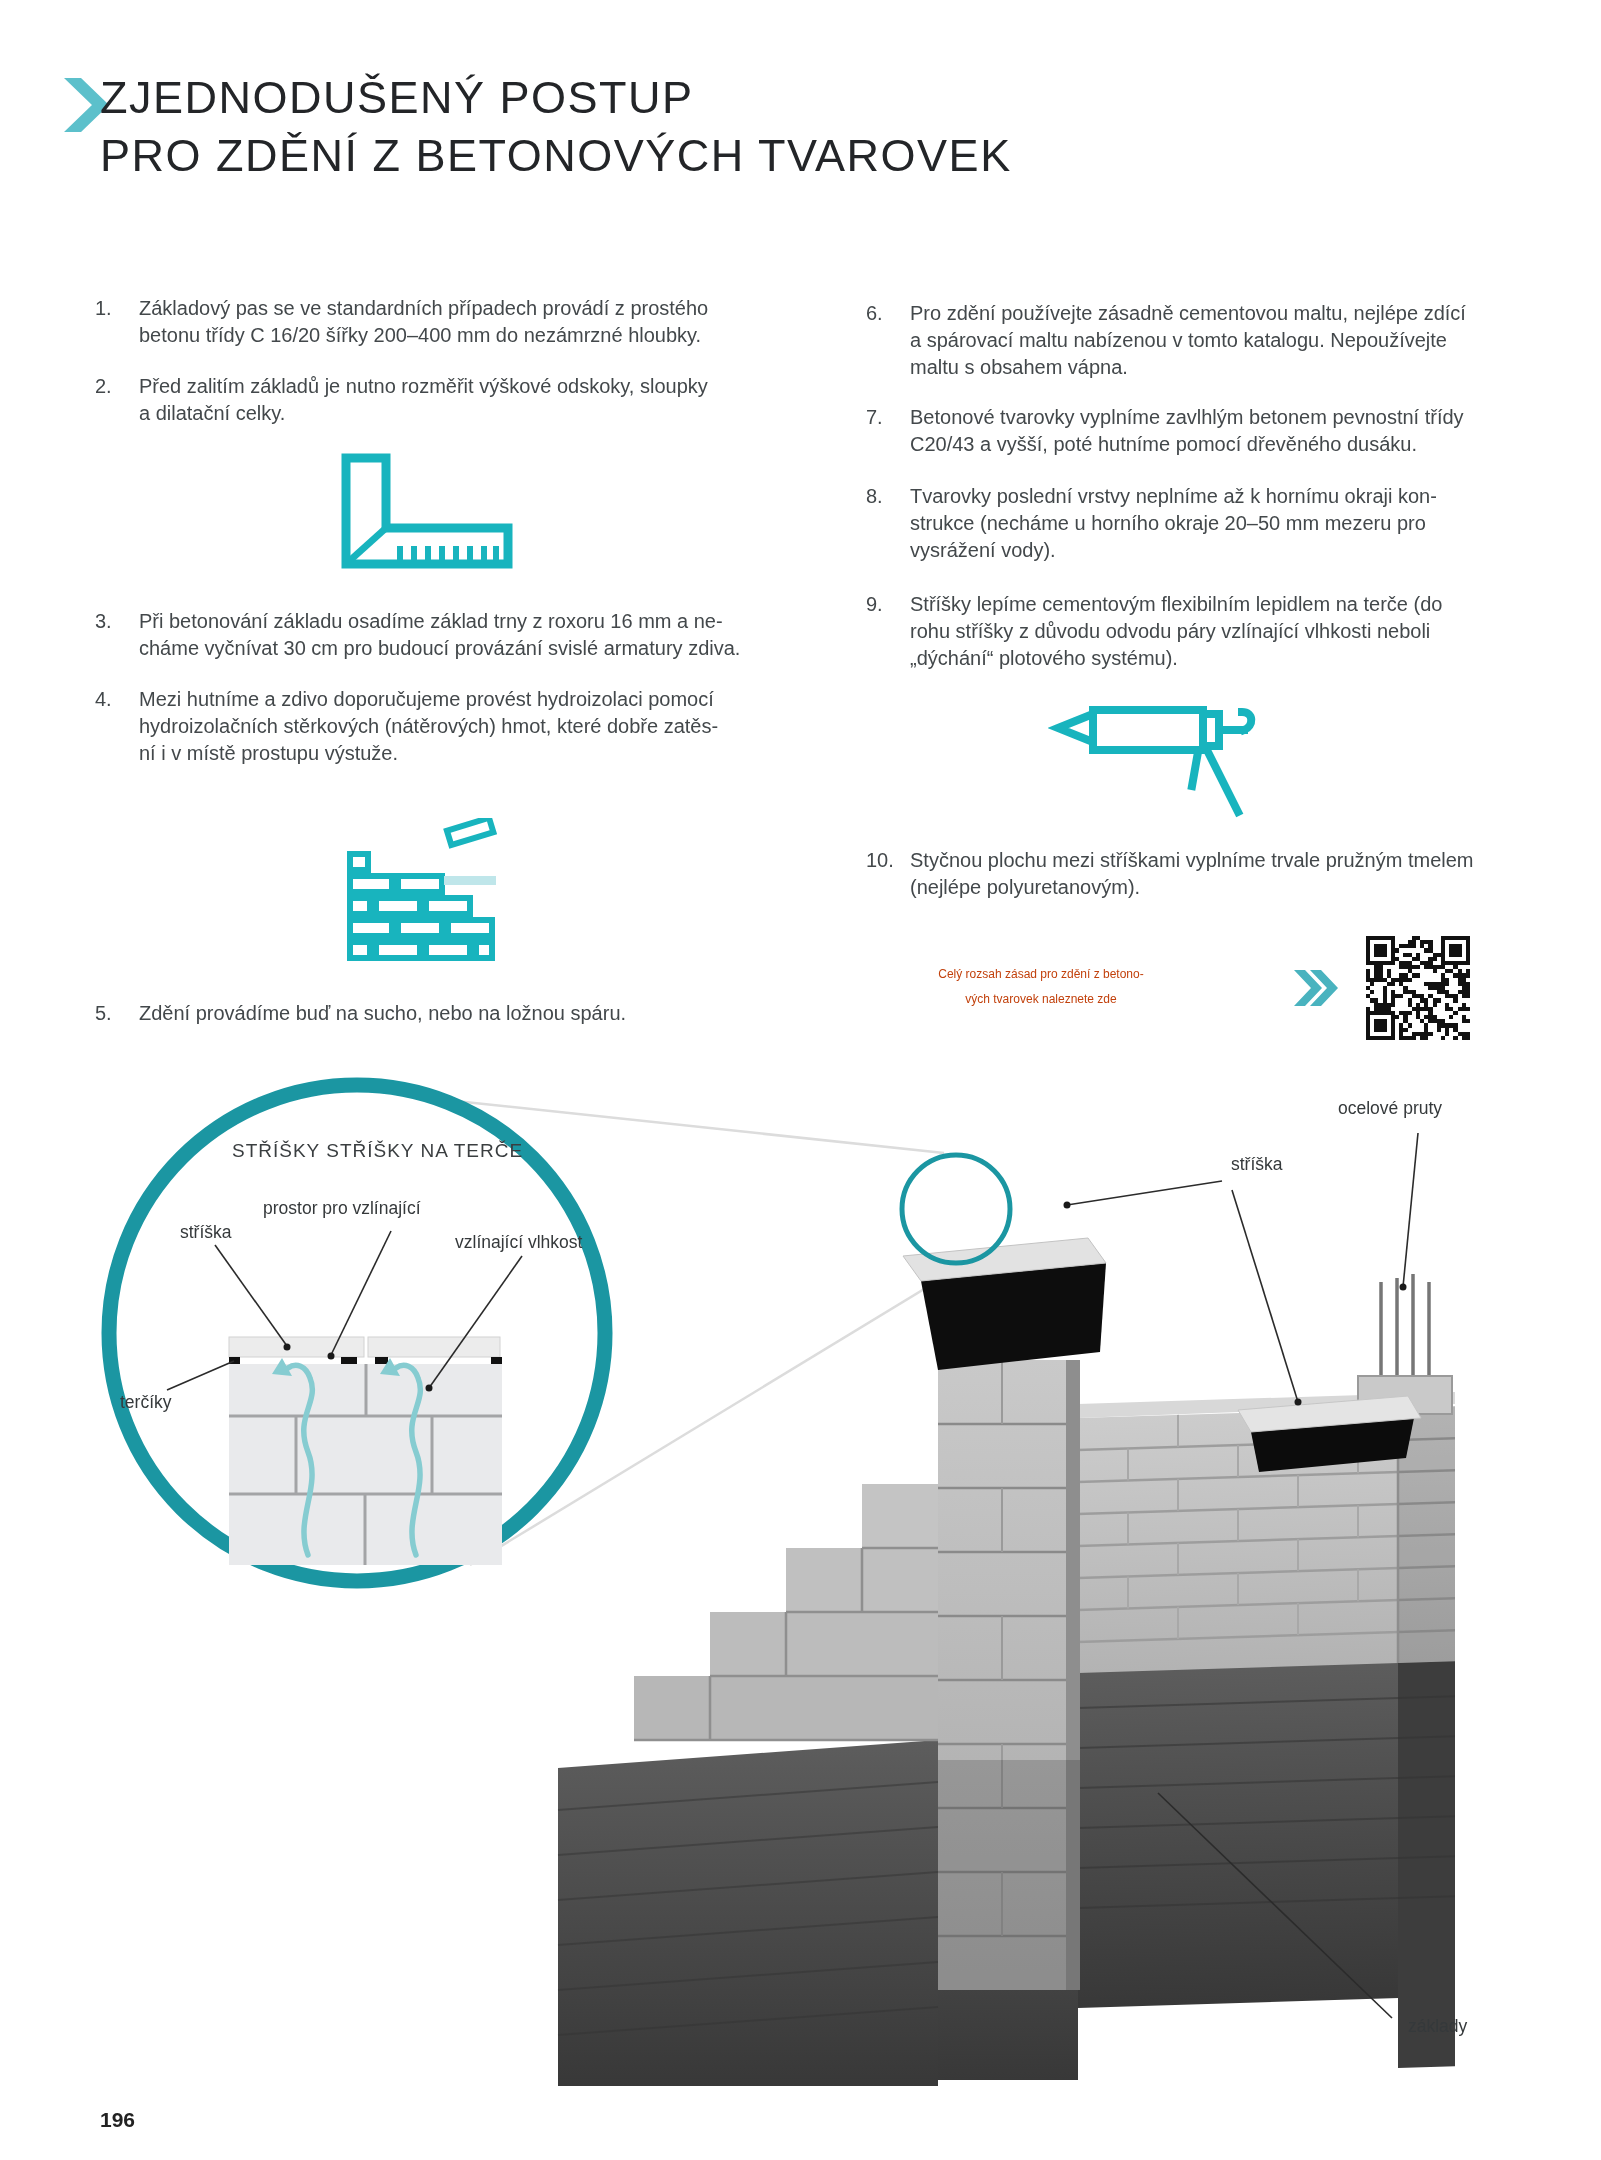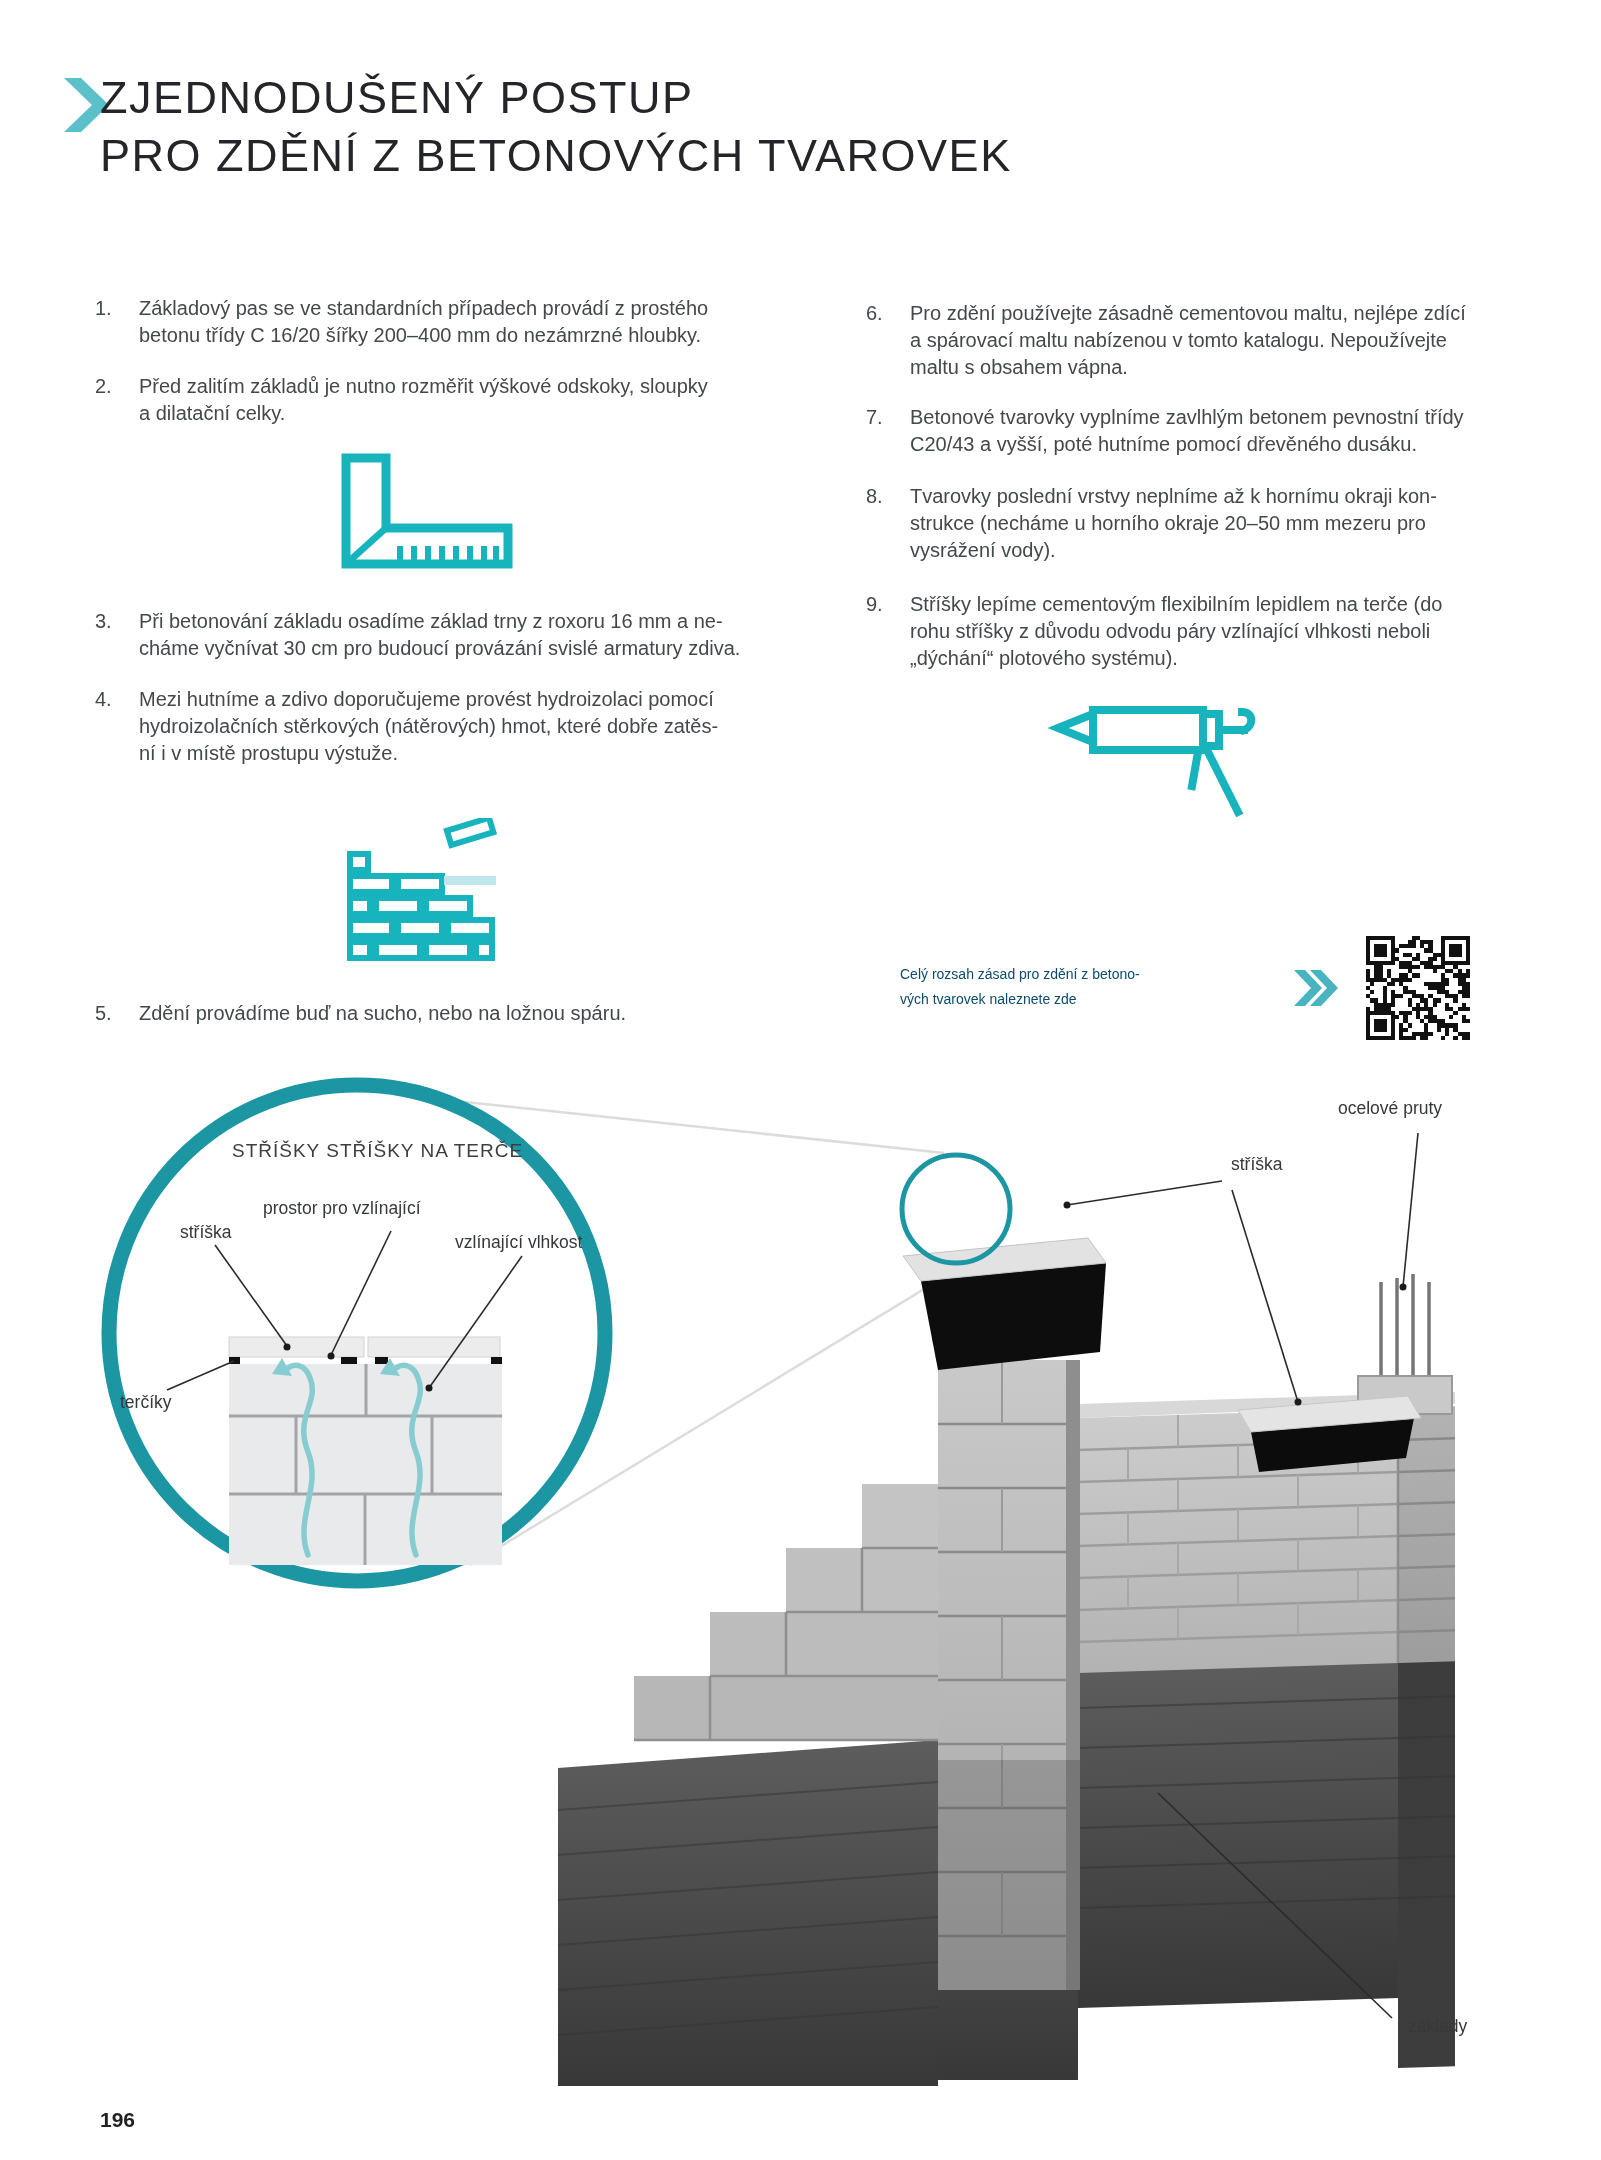--- a/index.html
+++ b/index.html
@@ -5,22 +5,22 @@
   html,body{margin:0;padding:0;background:#fff;}
   #page{position:relative;width:1601px;height:2160px;background:#ffffff;overflow:hidden;
         font-family:"Liberation Sans",sans-serif;color:#43484b;}
   .abs{position:absolute;}
   .title{font-size:45px;letter-spacing:1.5px;color:#232528;font-weight:400;white-space:nowrap;}
   .step{position:absolute;display:flex;font-size:20px;line-height:27px;color:#43484b;}
   .step .num{width:44px;flex:none;}
   .step .txt{white-space:pre-line;}
   .lbl{position:absolute;font-size:17.5px;color:#35393b;white-space:nowrap;}
   .inset-title{position:absolute;font-size:19px;letter-spacing:1px;color:#3a3e40;white-space:nowrap;}
-  .qrnote{position:absolute;left:900px;top:962px;width:282px;text-align:left;
-          font-size:14px;line-height:25px;white-space:pre-line;color:#0c4a6e;}
+  .qrnote{position:absolute;left:900px;top:962px;width:282px;text-align:center;
+          font-size:12px;line-height:25px;white-space:pre-line;color:#c2410c;}
   #qr{position:absolute;left:1366px;top:936px;width:104px;height:104px;
       display:grid;grid-template-columns:repeat(25,1fr);grid-template-rows:repeat(25,1fr);}
   #qr div{width:100%;height:100%;}
   .pagenum{position:absolute;left:100px;top:2108px;font-size:21px;font-weight:bold;color:#222;}
   svg{display:block;}
 </style>
 </head>
 <body>
 
 <div id="page">
@@ -113,20 +113,25 @@
     <div class="num">8.</div>
     <div class="txt">Tvarovky poslední vrstvy neplníme až k hornímu okraji kon-
 strukce (necháme u horního okraje 20–50 mm mezeru pro
 vysrážení vody).</div>
   </div>
   <div class="step" style="left:866px;top:591px">
     <div class="num">9.</div>
     <div class="txt">Stříšky lepíme cementovým flexibilním lepidlem na terče (do
 rohu stříšky z důvodu odvodu páry vzlínající vlhkosti neboli
 „dýchání“ plotového systému).</div>
+  </div>
+  <div class="step" style="left:866px;top:847px">
+    <div class="num">10.</div>
+    <div class="txt">Styčnou plochu mezi stříškami vyplníme trvale pružným tmelem
+(nejlépe polyuretanovým).</div>
   </div>
 
   <div class="abs" style="left:1048px;top:700px">
     <svg width="210" height="120" viewBox="0 0 210 120">
       <g fill="none" stroke="#18b4be" stroke-width="8" stroke-linecap="square">
         <polygon points="10,28 45,14 45,42"></polygon>
         <rect x="45" y="10" width="110" height="40"></rect>
         <rect x="155" y="14" width="16" height="32"></rect>
         <line x1="171" y1="30" x2="196" y2="30"></line>
         <path d="M196,30 C206,26 206,12 194,12"></path>

